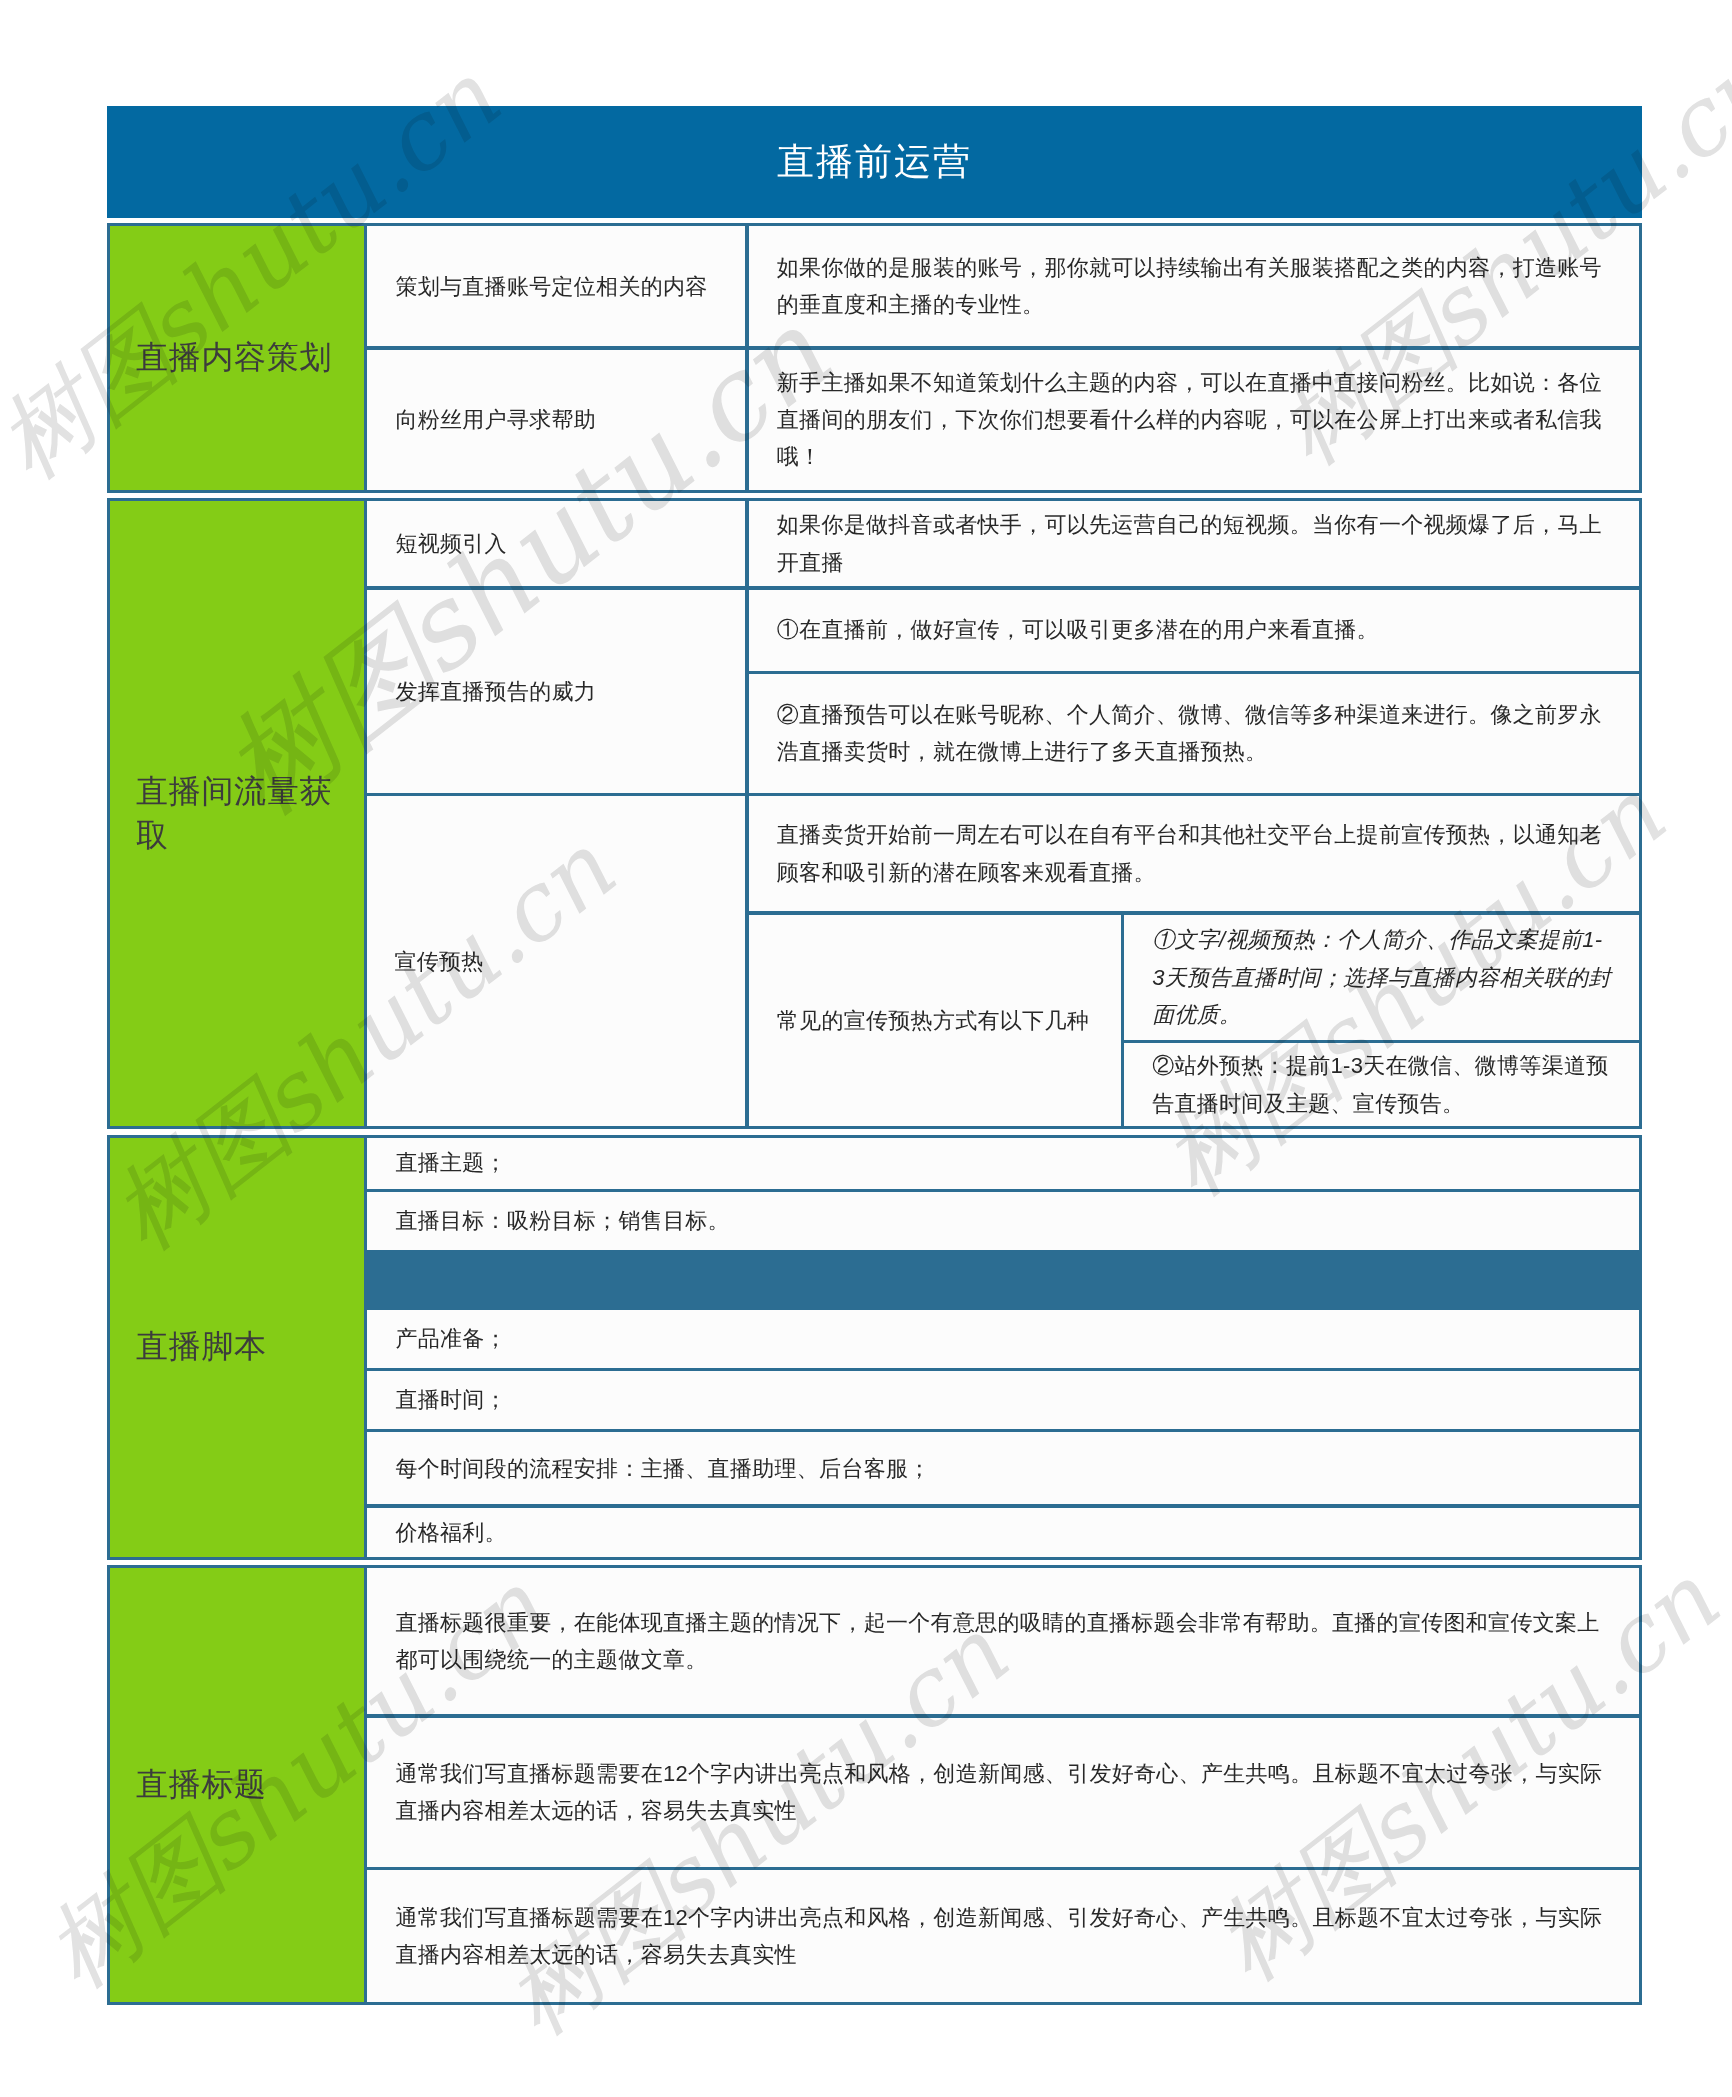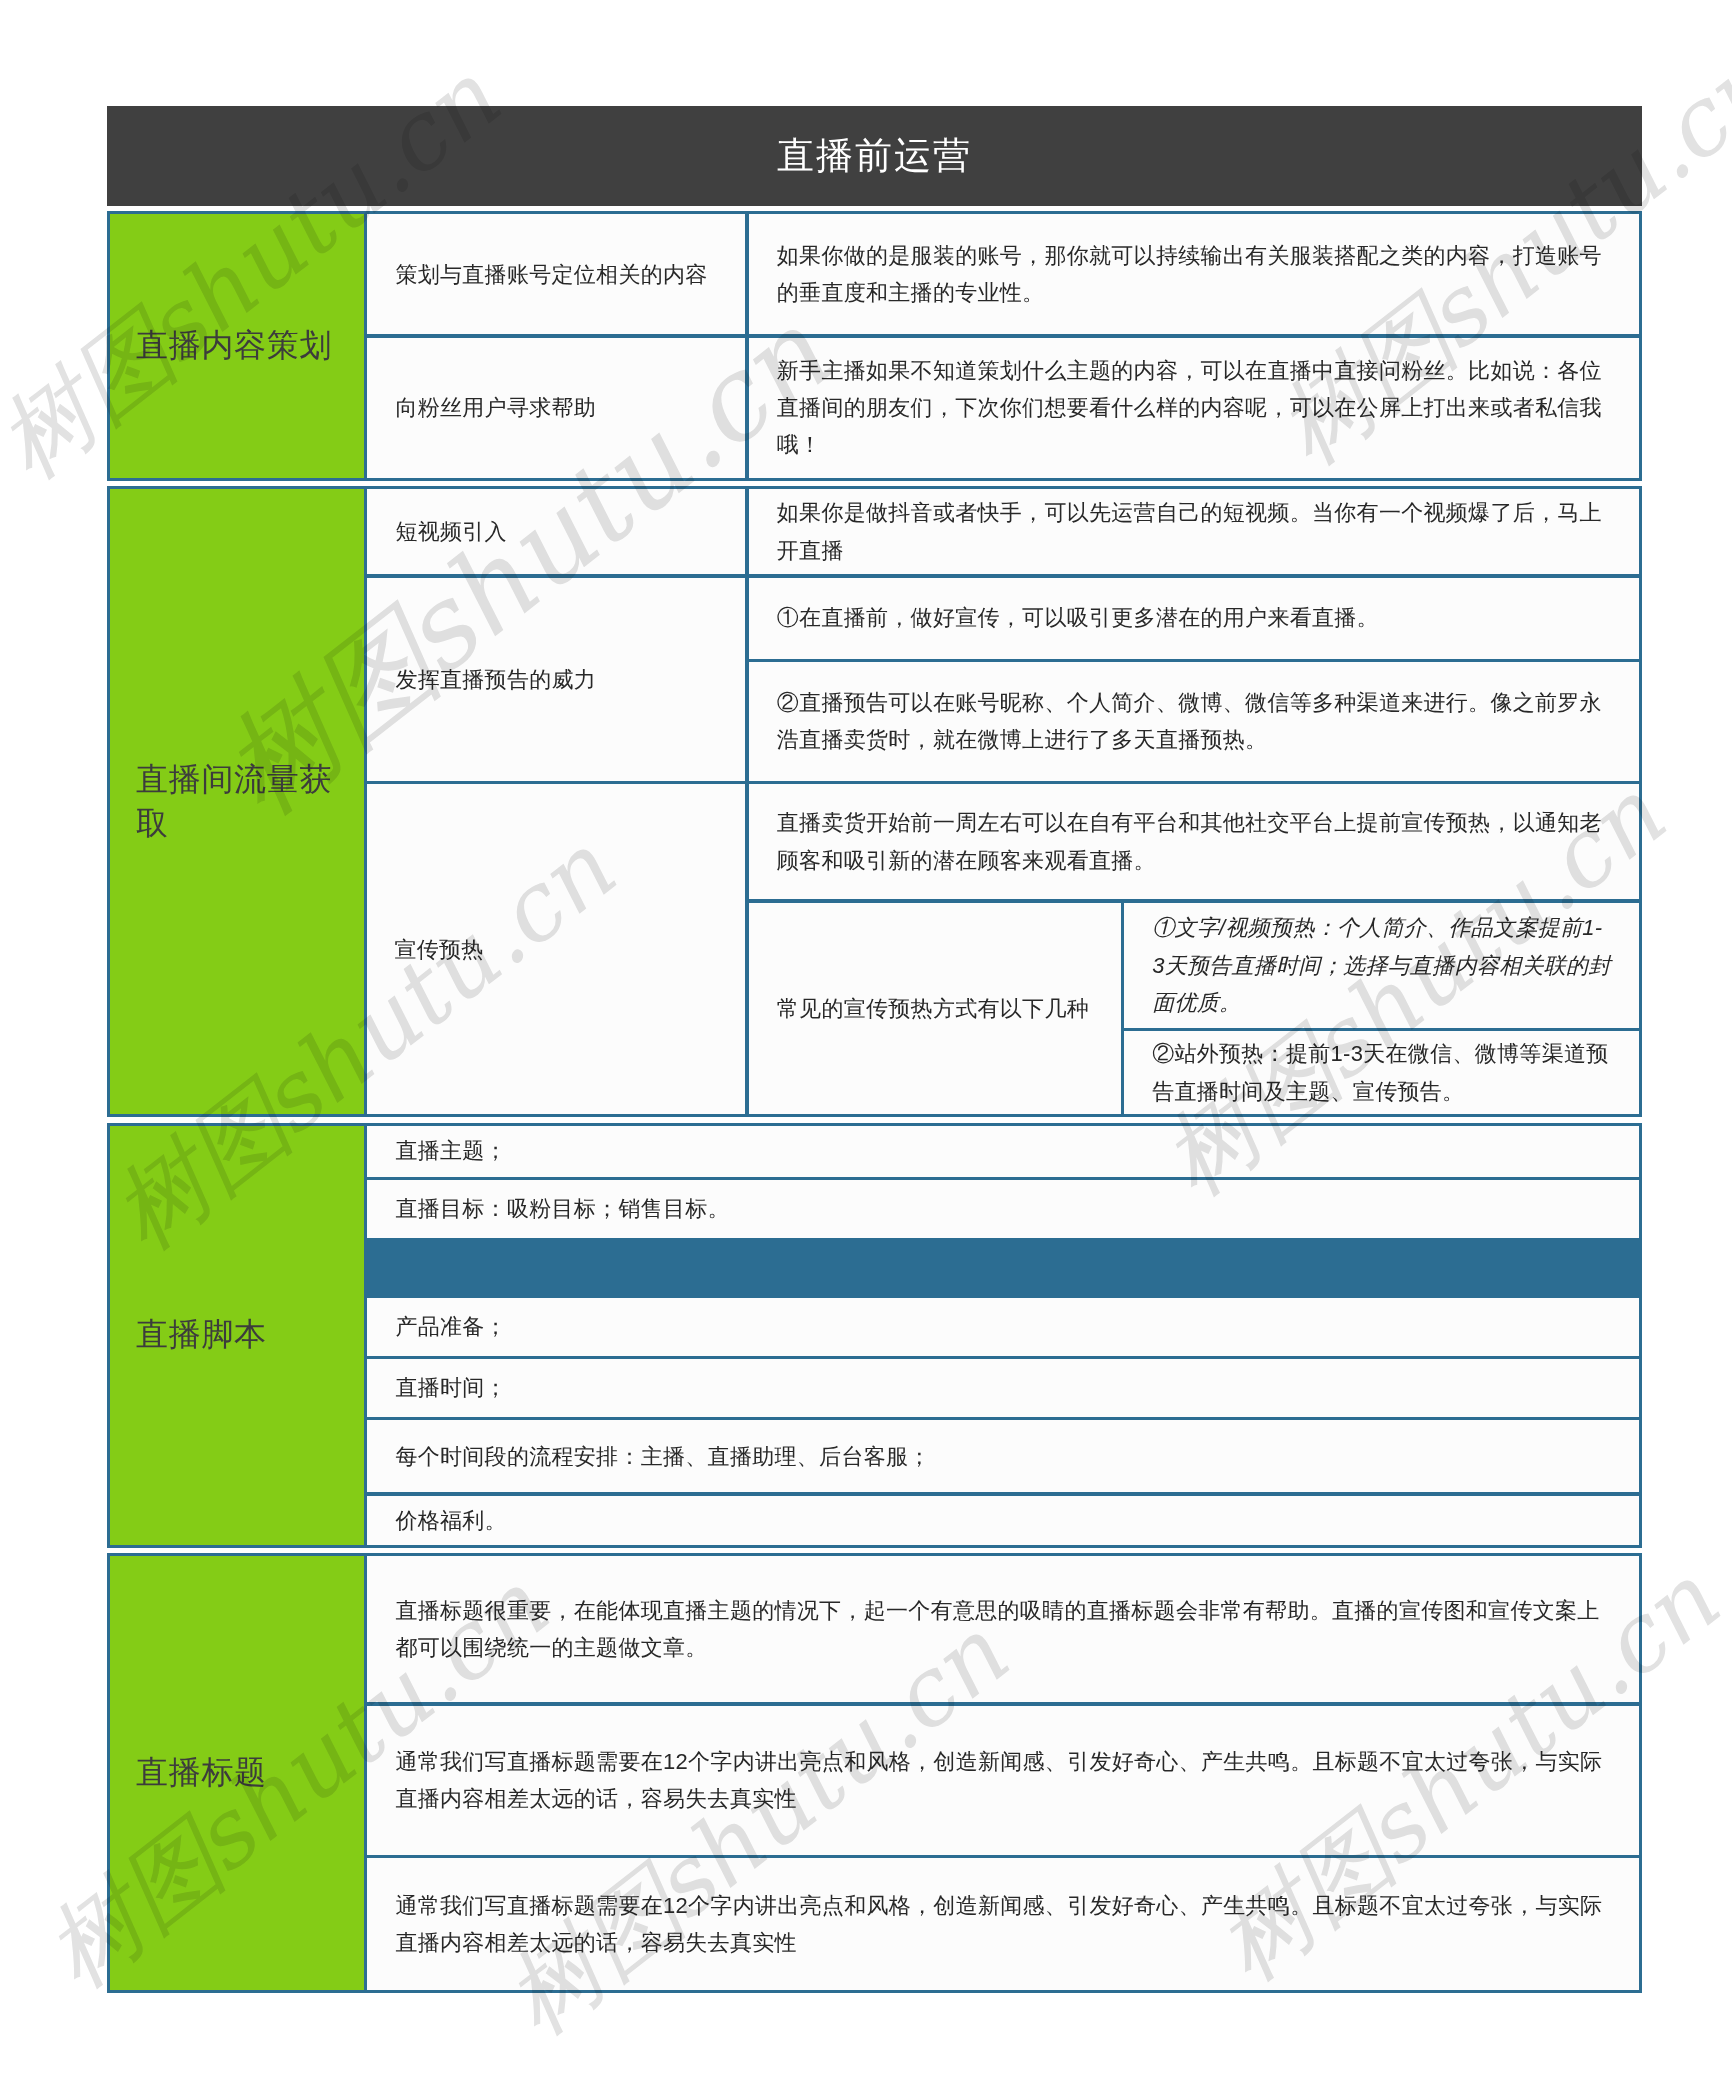--- a/index.html
+++ b/index.html
@@ -10,22 +10,22 @@
     position:relative;
     overflow:hidden;
     color:#282828;
   }
   .board{
     position:absolute;
     left:107px; top:106px;
     width:1535px;
   }
   .header{
-    height:100px;
-    background:#404040;
+    height:112px;
+    background:#0369a1;
     display:flex;align-items:center;justify-content:center;
   }
   .header span{
     color:#ffffff;
     font-size:37px;
     font-weight:500;
     letter-spacing:2px;
   }
   .section{
     margin-top:5.4px;

